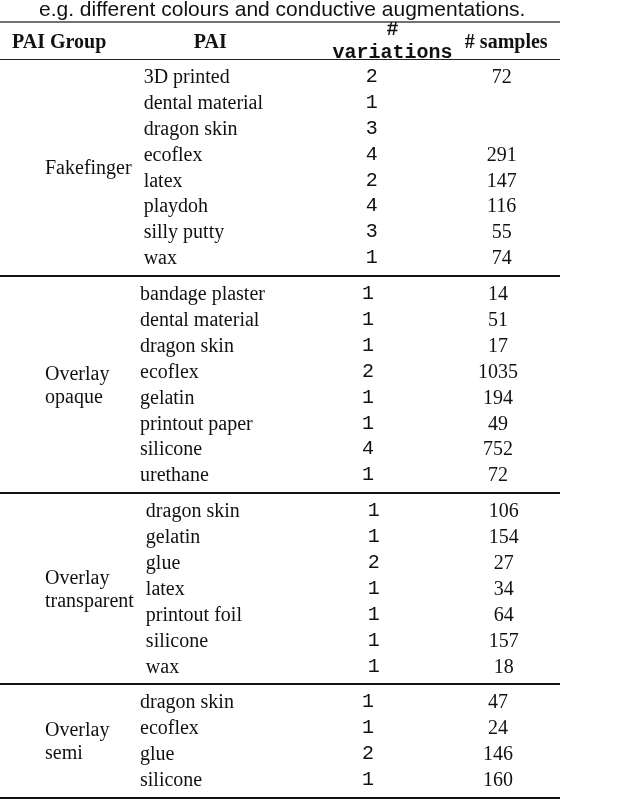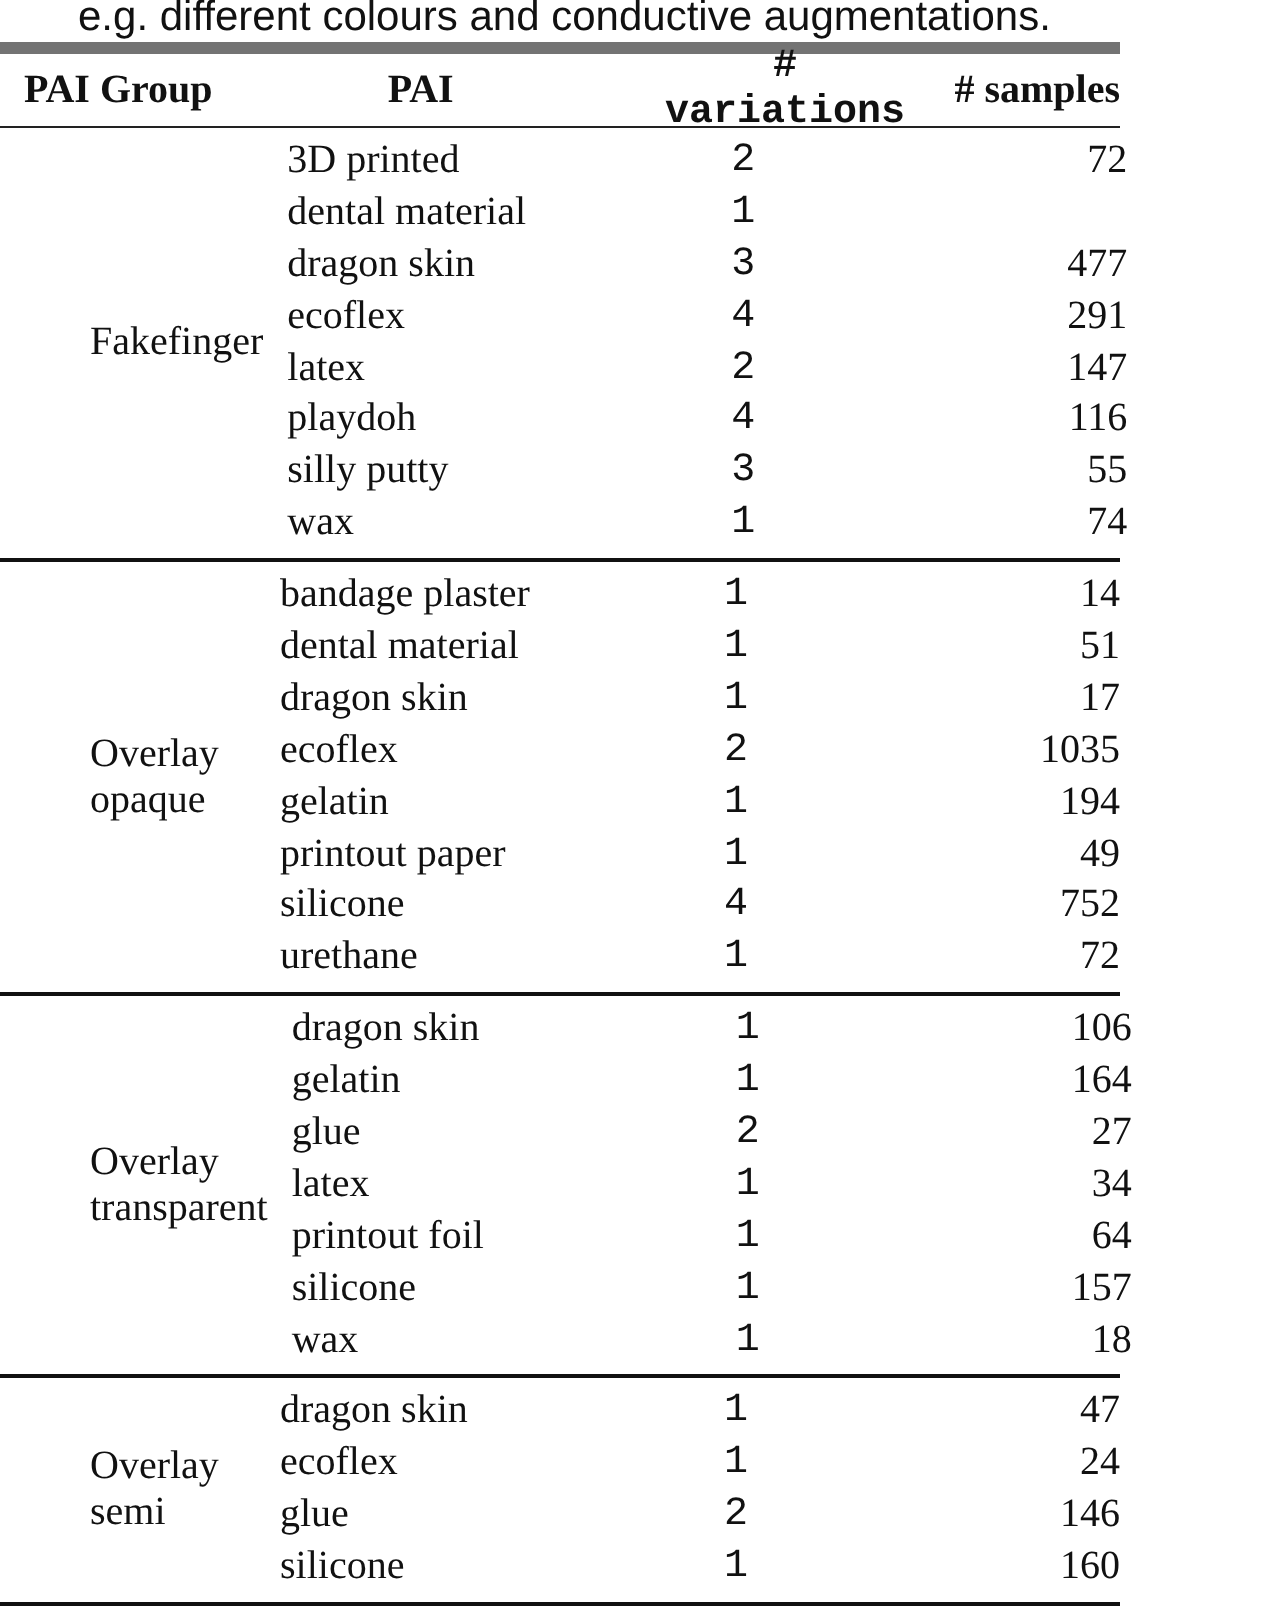--- a/index.html
+++ b/index.html
@@ -5,31 +5,31 @@
   html, body { margin: 0; padding: 0; background: #ffffff; }
   body { width: 640px; height: 807px; overflow: hidden; position: relative; color: #111; }
   .caption {
     position: absolute; left: 0; top: 0; height: 20px; width: 640px;
     font-family: "Liberation Sans", sans-serif; font-size: 21px; line-height: 18px;
     white-space: nowrap; color: #111; margin-left: 39px;
   }
   .table {
     position: absolute; left: 0; top: 21px; width: 560px;
     font-family: "Liberation Serif", serif; font-size: 20px;
-    border-top: 6px solid #737373;
+    border-top: 2px solid #737373;
   }
   .head {
     display: flex; height: 36px; align-items: center;
     border-bottom: 1.5px solid #222;
     font-weight: bold;
   }
   .c1 { width: 208px; padding-left: 12px; box-sizing: border-box; }
   .c2 { width: 172px; padding-left: 12px; box-sizing: border-box; }
   .c3 { width: 136px; text-align: center; font-family: Liberation Mono, monospace; }
-  .c4 { width: 124px; text-align: right; }
+  .c4 { width: 124px; text-align: center; }
   .group {
     display: flex; border-bottom: 2px solid #111; box-sizing: border-box;
     padding-top: 4px; padding-bottom: 4px;
   }
   .group .gname {
     width: 208px; padding-left: 12px; box-sizing: border-box;
     display: flex; align-items: center; padding-bottom: 0; margin-left: 33px;
   }
   .rows { display: flex; flex-direction: column; }
   .row { display: flex; height: 25.9px; line-height: 25.9px; }
@@ -56,21 +56,20 @@
             <div class="c3">2</div>
             <div class="c4">72</div>
           </div>
           <div class="row">
             <div class="c2">dental material</div>
             <div class="c3">1</div>
           </div>
           <div class="row">
             <div class="c2">dragon skin</div>
             <div class="c3">3</div>
-            <div class="c4">477</div>
           </div>
           <div class="row">
             <div class="c2">ecoflex</div>
             <div class="c3">4</div>
             <div class="c4">291</div>
           </div>
           <div class="row">
             <div class="c2">latex</div>
             <div class="c3">2</div>
             <div class="c4">147</div>
@@ -141,21 +140,21 @@
         <div class="gname">Overlay transparent</div>
         <div class="rows">
           <div class="row">
             <div class="c2">dragon skin</div>
             <div class="c3">1</div>
             <div class="c4">106</div>
           </div>
           <div class="row">
             <div class="c2">gelatin</div>
             <div class="c3">1</div>
-            <div class="c4">164</div>
+            <div class="c4">154</div>
           </div>
           <div class="row">
             <div class="c2">glue</div>
             <div class="c3">2</div>
             <div class="c4">27</div>
           </div>
           <div class="row">
             <div class="c2">latex</div>
             <div class="c3">1</div>
             <div class="c4">34</div>

